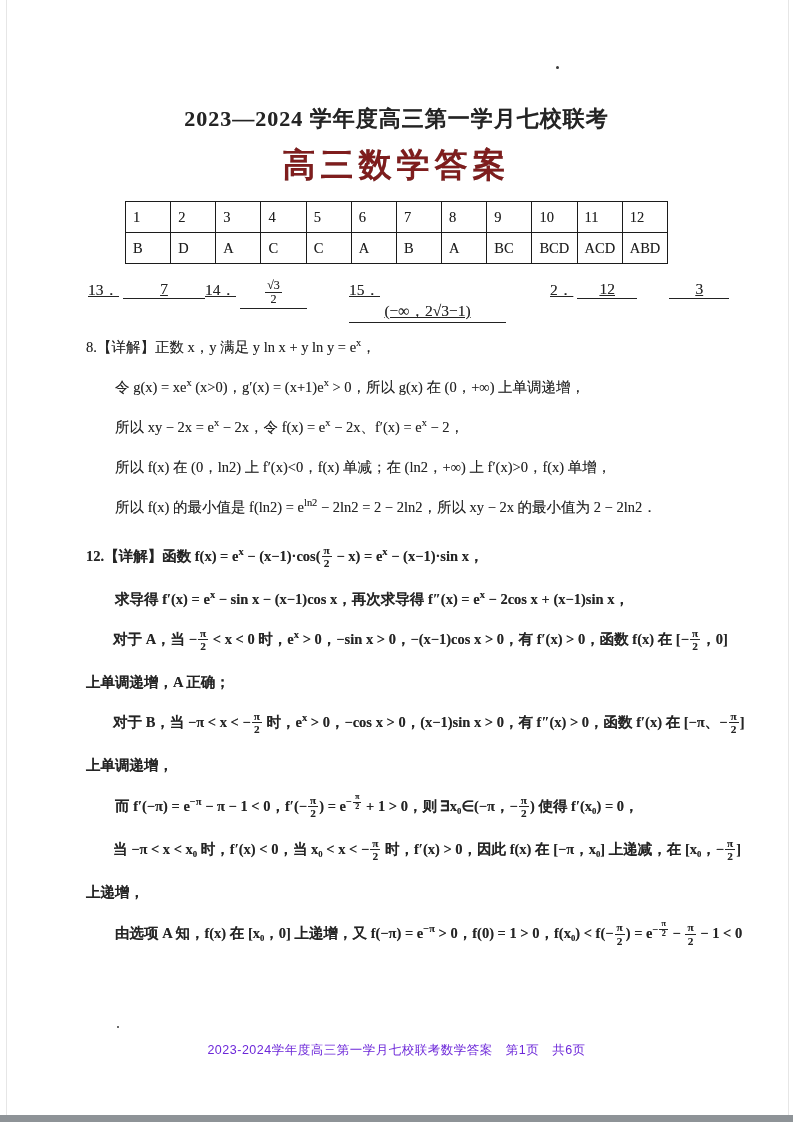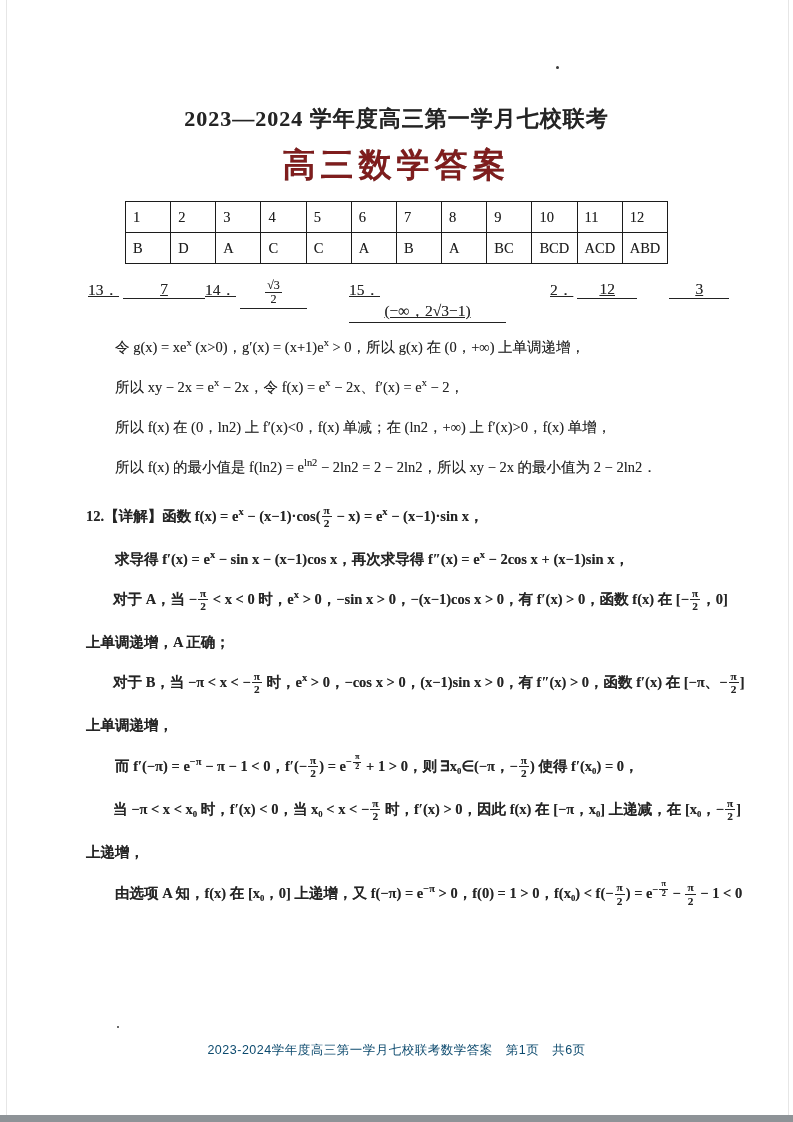--- a/index.html
+++ b/index.html
@@ -41,21 +41,21 @@
   .mline{white-space:nowrap;margin-bottom:17px;line-height:23px;min-height:23px;}
   .ind0{margin-left:0;} .ind1{margin-left:29px;} .ind2{margin-left:27px;}
 
   sup{font-size:0.72em;line-height:0;}
   .frac{display:inline-flex;flex-direction:column;text-align:center;vertical-align:middle;
         font-size:0.78em;line-height:1.1;margin:0 1px;position:relative;top:-1px;}
   .frac .fn{border-bottom:1px solid currentColor;padding:0 2px;display:block;}
   .frac .fd{padding:0 2px;display:block;}
 
   .footer{position:absolute;left:0;top:1042px;width:100%;text-align:center;
-          font-family:"Liberation Sans", sans-serif;font-size:12.5px;color:#0c4a6e;
+          font-family:"Liberation Sans", sans-serif;font-size:12.5px;color:#6d28d9;
           letter-spacing:0.5px;text-shadow:none;}
 </style>
 </head>
 <body>
 
 <div class="page">
 
   <div class="dot dot1"></div>
   <div class="dot dot2"></div>
 
@@ -115,20 +115,23 @@
     </span>
     <span class="grp g16">
       <span class="lbl">2．</span>
       <span class="blank w55">12</span>
       <span class="blank w55">3</span>
     </span>
   </div>
 
   <div class="sol">
 
+      <div class="mline ind0">
+        <span>8.【详解】正数 x，y 满足 y ln x + y ln y = e<sup>x</sup>，</span>
+      </div>
 
 
       <div class="mline ind1">
         <span>令 g(x) = xe<sup>x</sup> (x&gt;0)，g′(x) = (x+1)e<sup>x</sup> &gt; 0，所以 g(x) 在 (0，+∞) 上单调递增，</span>
       </div>
 
 
       <div class="mline ind1">
         <span>所以 xy − 2x = e<sup>x</sup> − 2x，令 f(x) = e<sup>x</sup> − 2x、f′(x) = e<sup>x</sup> − 2，</span>
       </div>

